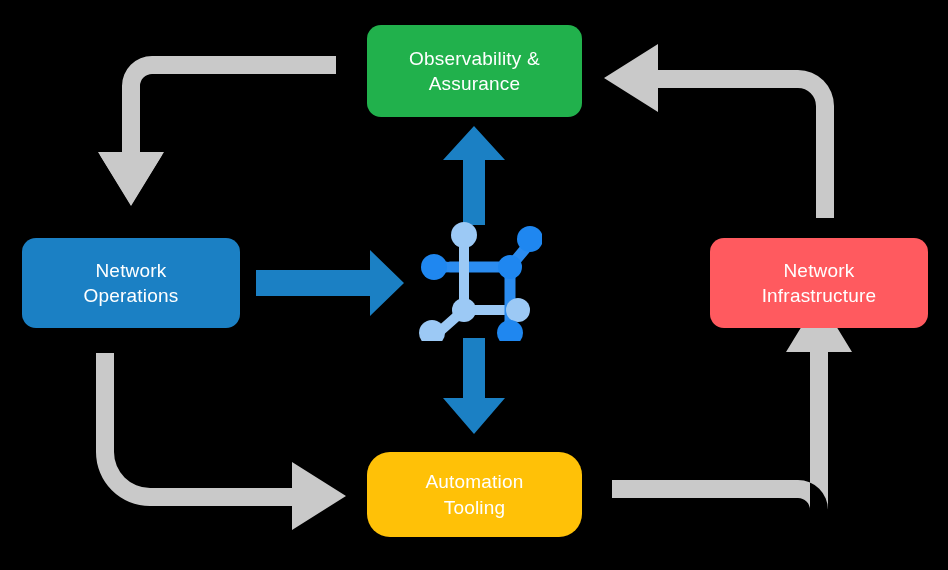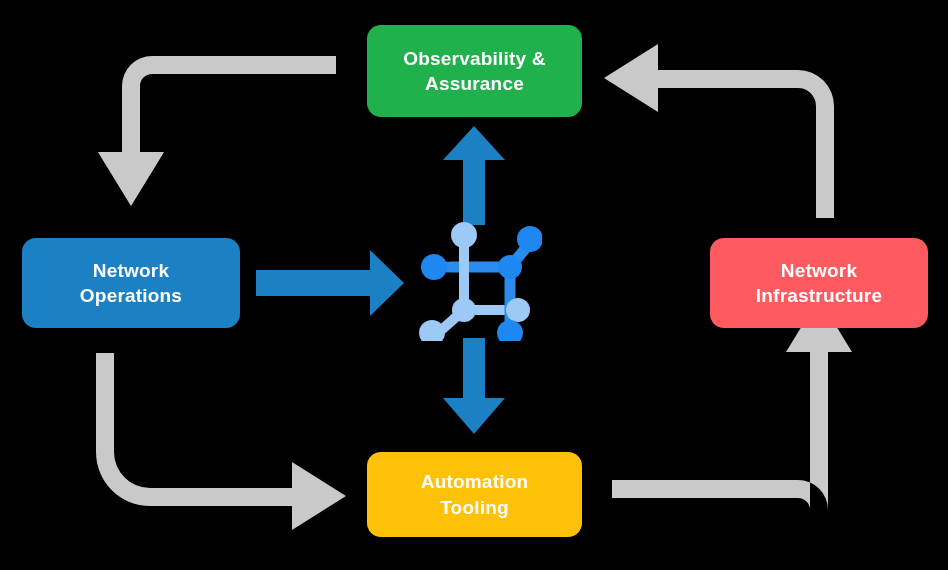--- a/index.html
+++ b/index.html
@@ -3,21 +3,21 @@
 <meta charset="utf-8">
 <style>
   html,body{margin:0;padding:0;background:#000;}
   body{width:948px;height:570px;overflow:hidden;
        font-family:"Liberation Sans","DejaVu Sans",sans-serif;}
   #canvas{position:relative;width:948px;height:570px;background:#000000;}
 
   .node{position:absolute;border-radius:14px;display:flex;align-items:center;
         justify-content:center;text-align:center;color:#ffffff;
         font-size:19px;line-height:1.32;letter-spacing:.2px;
-        padding:0 10px;box-sizing:border-box;font-weight:bold;}
+        padding:0 10px;box-sizing:border-box;}
   .node .lbl{white-space:pre-line;}
 
   #node-observability{left:367px;top:25px;width:215px;height:92px;}
   #node-operations   {left:22px; top:238px;width:218px;height:90px;}
   #node-infrastructure{left:710px;top:238px;width:218px;height:90px;}
   #node-automation   {left:367px;top:452px;width:215px;height:85px;}
 
   .svg-layer{position:absolute;left:0;top:0;width:948px;height:570px;}
   .hub{position:absolute;left:418px;top:215px;width:124px;height:126px;}
 </style>
@@ -97,18 +97,18 @@
   <div class="node" id="node-operations" style="background: rgb(27, 128, 196); color: rgb(255, 255, 255);">
     <span class="lbl">Network
 Operations</span>
   </div>
 
   <div class="node" id="node-infrastructure" style="background: rgb(255, 90, 95); color: rgb(255, 255, 255);">
     <span class="lbl">Network
 Infrastructure</span>
   </div>
 
-  <div class="node" id="node-automation" style="background: rgb(255, 193, 7); color: rgb(255, 255, 255);">
+  <div class="node" id="node-automation" style="background: rgb(255, 193, 7); color: rgb(255, 255, 255); border-radius: 23px;">
     <span class="lbl">Automation
 Tooling</span>
   </div>
 
 </div>
 
 </body></html>

